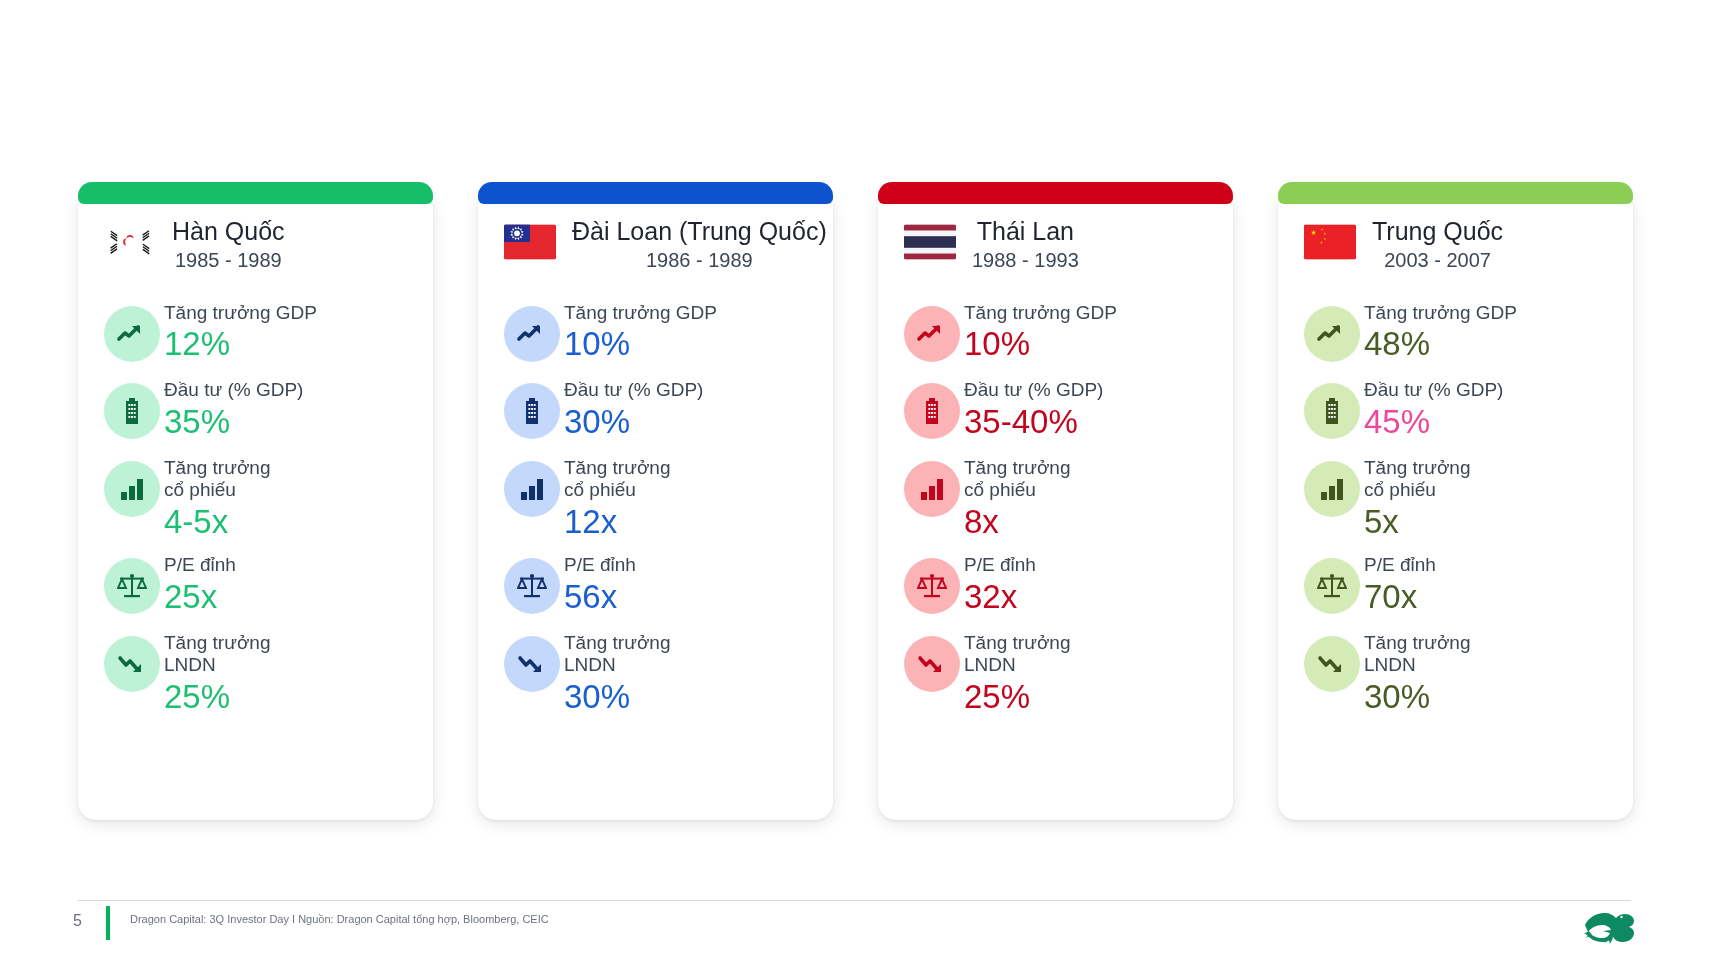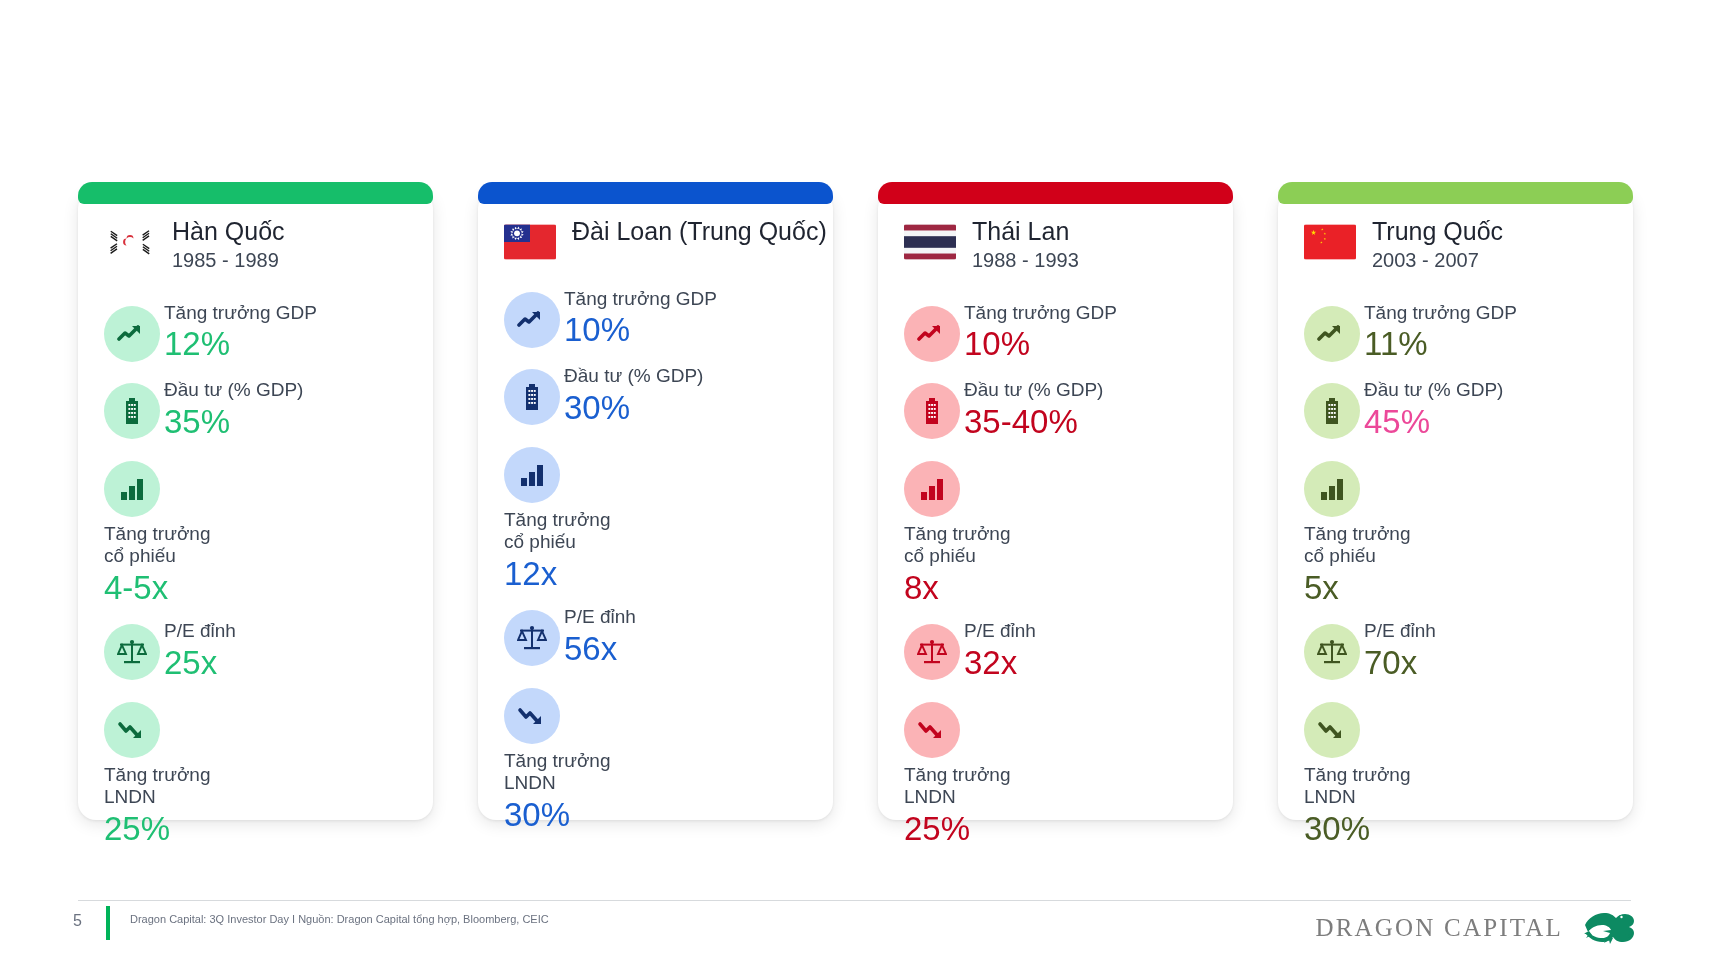--- a/index.html
+++ b/index.html
@@ -41,28 +41,28 @@
   .card-accent {
     position: absolute;
     left: 0; top: -8px;
     width: 100%;
     height: 22px;
     border-radius: 14px 14px 6px 6px;
     z-index: 0;
   }
   .card-inner { position: relative; z-index: 2; }
 
-  .card-head { display: flex; align-items: flex-start; gap: 16px; margin-bottom: 26px; }
+  .card-head { display: flex; align-items: flex-start; gap: 16px; margin-bottom: 26px; text-align: center; }
   .flag { width: 52px; height: 36px; flex: none; margin-top: 6px; border-radius: 2px; overflow: hidden; }
   .flag svg { display: block; width: 52px; height: 36px; }
   .country { font-size: 25px; color: #1f2430; line-height: 1.08; white-space: nowrap; }
   .period { font-size: 20px; color: #3d4654; line-height: 1.35; margin-top: 2px; }
 
   .metric { display: flex; align-items: flex-start; gap: 4px; margin-bottom: 14px; }
-  .metric.tall { margin-bottom: 12px; flex-direction: column; }
+  .metric.tall { margin-bottom: 12px; }
   .m-icon {
     width: 56px; height: 56px; border-radius: 50%;
     flex: none;
     display: flex; align-items: center; justify-content: center;
     margin-top: 6px;
   }
   .m-icon svg { display: block; }
   .m-text { padding-top: 2px; }
   .m-label { font-size: 19px; color: #3d4654; line-height: 1.18; white-space: pre-line; }
   .m-value { font-size: 33px; line-height: 1.15; margin-top: 1px; }
@@ -239,20 +239,21 @@
                   <path d="M-5.196152422706632 -3.000000000000001 l-1.6 -2.4 l3.2 0 z" transform="rotate(210 -5.196152422706632 -3.000000000000001)"></path>
                   <path d="M-3.0000000000000027 -5.19615242270663 l-1.6 -2.4 l3.2 0 z" transform="rotate(240 -3.0000000000000027 -5.19615242270663)"></path>
                   <path d="M-1.102182119232618e-15 -6 l-1.6 -2.4 l3.2 0 z" transform="rotate(270 -1.102182119232618e-15 -6)"></path>
                   <path d="M3.000000000000001 -5.196152422706632 l-1.6 -2.4 l3.2 0 z" transform="rotate(300 3.000000000000001 -5.196152422706632)"></path>
                   <path d="M5.19615242270663 -3.0000000000000027 l-1.6 -2.4 l3.2 0 z" transform="rotate(330 5.19615242270663 -3.0000000000000027)"></path>
         </g>
       </svg>
             </span>
      <span>
        <div class="country">Đài Loan (Trung Quốc)</div>
+       <div class="period">1986 - 1989</div>
      </span>
           </div>
           <div class="metric">
             <span class="m-icon" style="background:#c3d8fb">
               <svg width="30" height="24" viewBox="0 0 30 24">
         <path d="M2 17 L8 11 L12 14 L21 5" stroke="#13306e" stroke-width="3.6" fill="none" stroke-linecap="round" stroke-linejoin="round"></path>
         <path d="M15 4 h8 v8 z" fill="#13306e"></path>
       </svg>
             </span>
        <span class="m-text">
@@ -454,21 +455,21 @@
           </div>
           <div class="metric">
             <span class="m-icon" style="background:#d4ebb8">
               <svg width="30" height="24" viewBox="0 0 30 24">
         <path d="M2 17 L8 11 L12 14 L21 5" stroke="#3f5520" stroke-width="3.6" fill="none" stroke-linecap="round" stroke-linejoin="round"></path>
         <path d="M15 4 h8 v8 z" fill="#3f5520"></path>
       </svg>
             </span>
        <span class="m-text">
          <div class="m-label">Tăng trưởng GDP</div>
-         <div class="m-value" style="color:#4a5c25">11%</div>
+         <div class="m-value" style="color:#4a5c25">48%</div>
        </span>
           </div>
           <div class="metric">
             <span class="m-icon" style="background:#d4ebb8">
               <svg width="20" height="28" viewBox="0 0 20 28">
         <path d="M4 4 h12 v23 h-12 z" fill="#3f5520"></path>
         <path d="M7 1 h6 v3 h-6 z" fill="#3f5520"></path>
         <g fill="#fff">
           <rect x="6.4" y="7" width="1.9" height="1.9"></rect>
                   <rect x="9.1" y="7" width="1.9" height="1.9"></rect>
@@ -536,21 +537,20 @@
         </div>
       </div>
     </div>
 
   <div class="footer-rule"></div>
   <div class="page-num">5</div>
   <div class="footer-bar" style="background: rgb(0, 179, 89);"></div>
   <div class="footer-text">Dragon Capital: 3Q Investor Day I Nguồn: Dragon Capital tổng hợp, Bloomberg, CEIC</div>
 
   <div class="logo">
-    <span class="logo-word">DRAGON CAPITAL</span>
     <span>
       <svg width="62" height="42" viewBox="0 0 62 42" aria-hidden="true">
         <g fill="#0d8a62">
           <path d="M8 20c3-7 11-12 19-12 6 0 9 2 12 5 2-2 5-4 9-4 5 0 9 3 9 7 0 3-2 5-5 6 3 1 5 3 5 6 0 5-5 9-11 9-5 0-8-2-10-5-2 3-6 5-11 5-7 0-13-4-17-9l4-1c3 4 8 6 13 6 4 0 7-2 8-5l-7-2 8-1c-1-3-5-5-9-5-6 0-11 3-14 7z"></path>
           <path d="M44 10c1.6 0 3 1.1 3 2.5S45.6 15 44 15s-3-1.1-3-2.5S42.4 10 44 10z" fill="#0d8a62"></path>
           <circle cx="44.5" cy="12" r="1.2" fill="#ffffff"></circle>
           <path d="M12 26l-5 3 5 0-3 4 6-3zM30 33l-3 5 5-3 1 4 3-6zM52 26l4 4-5-1 2 4-5-4z"></path>
         </g>
       </svg>
     </span>

